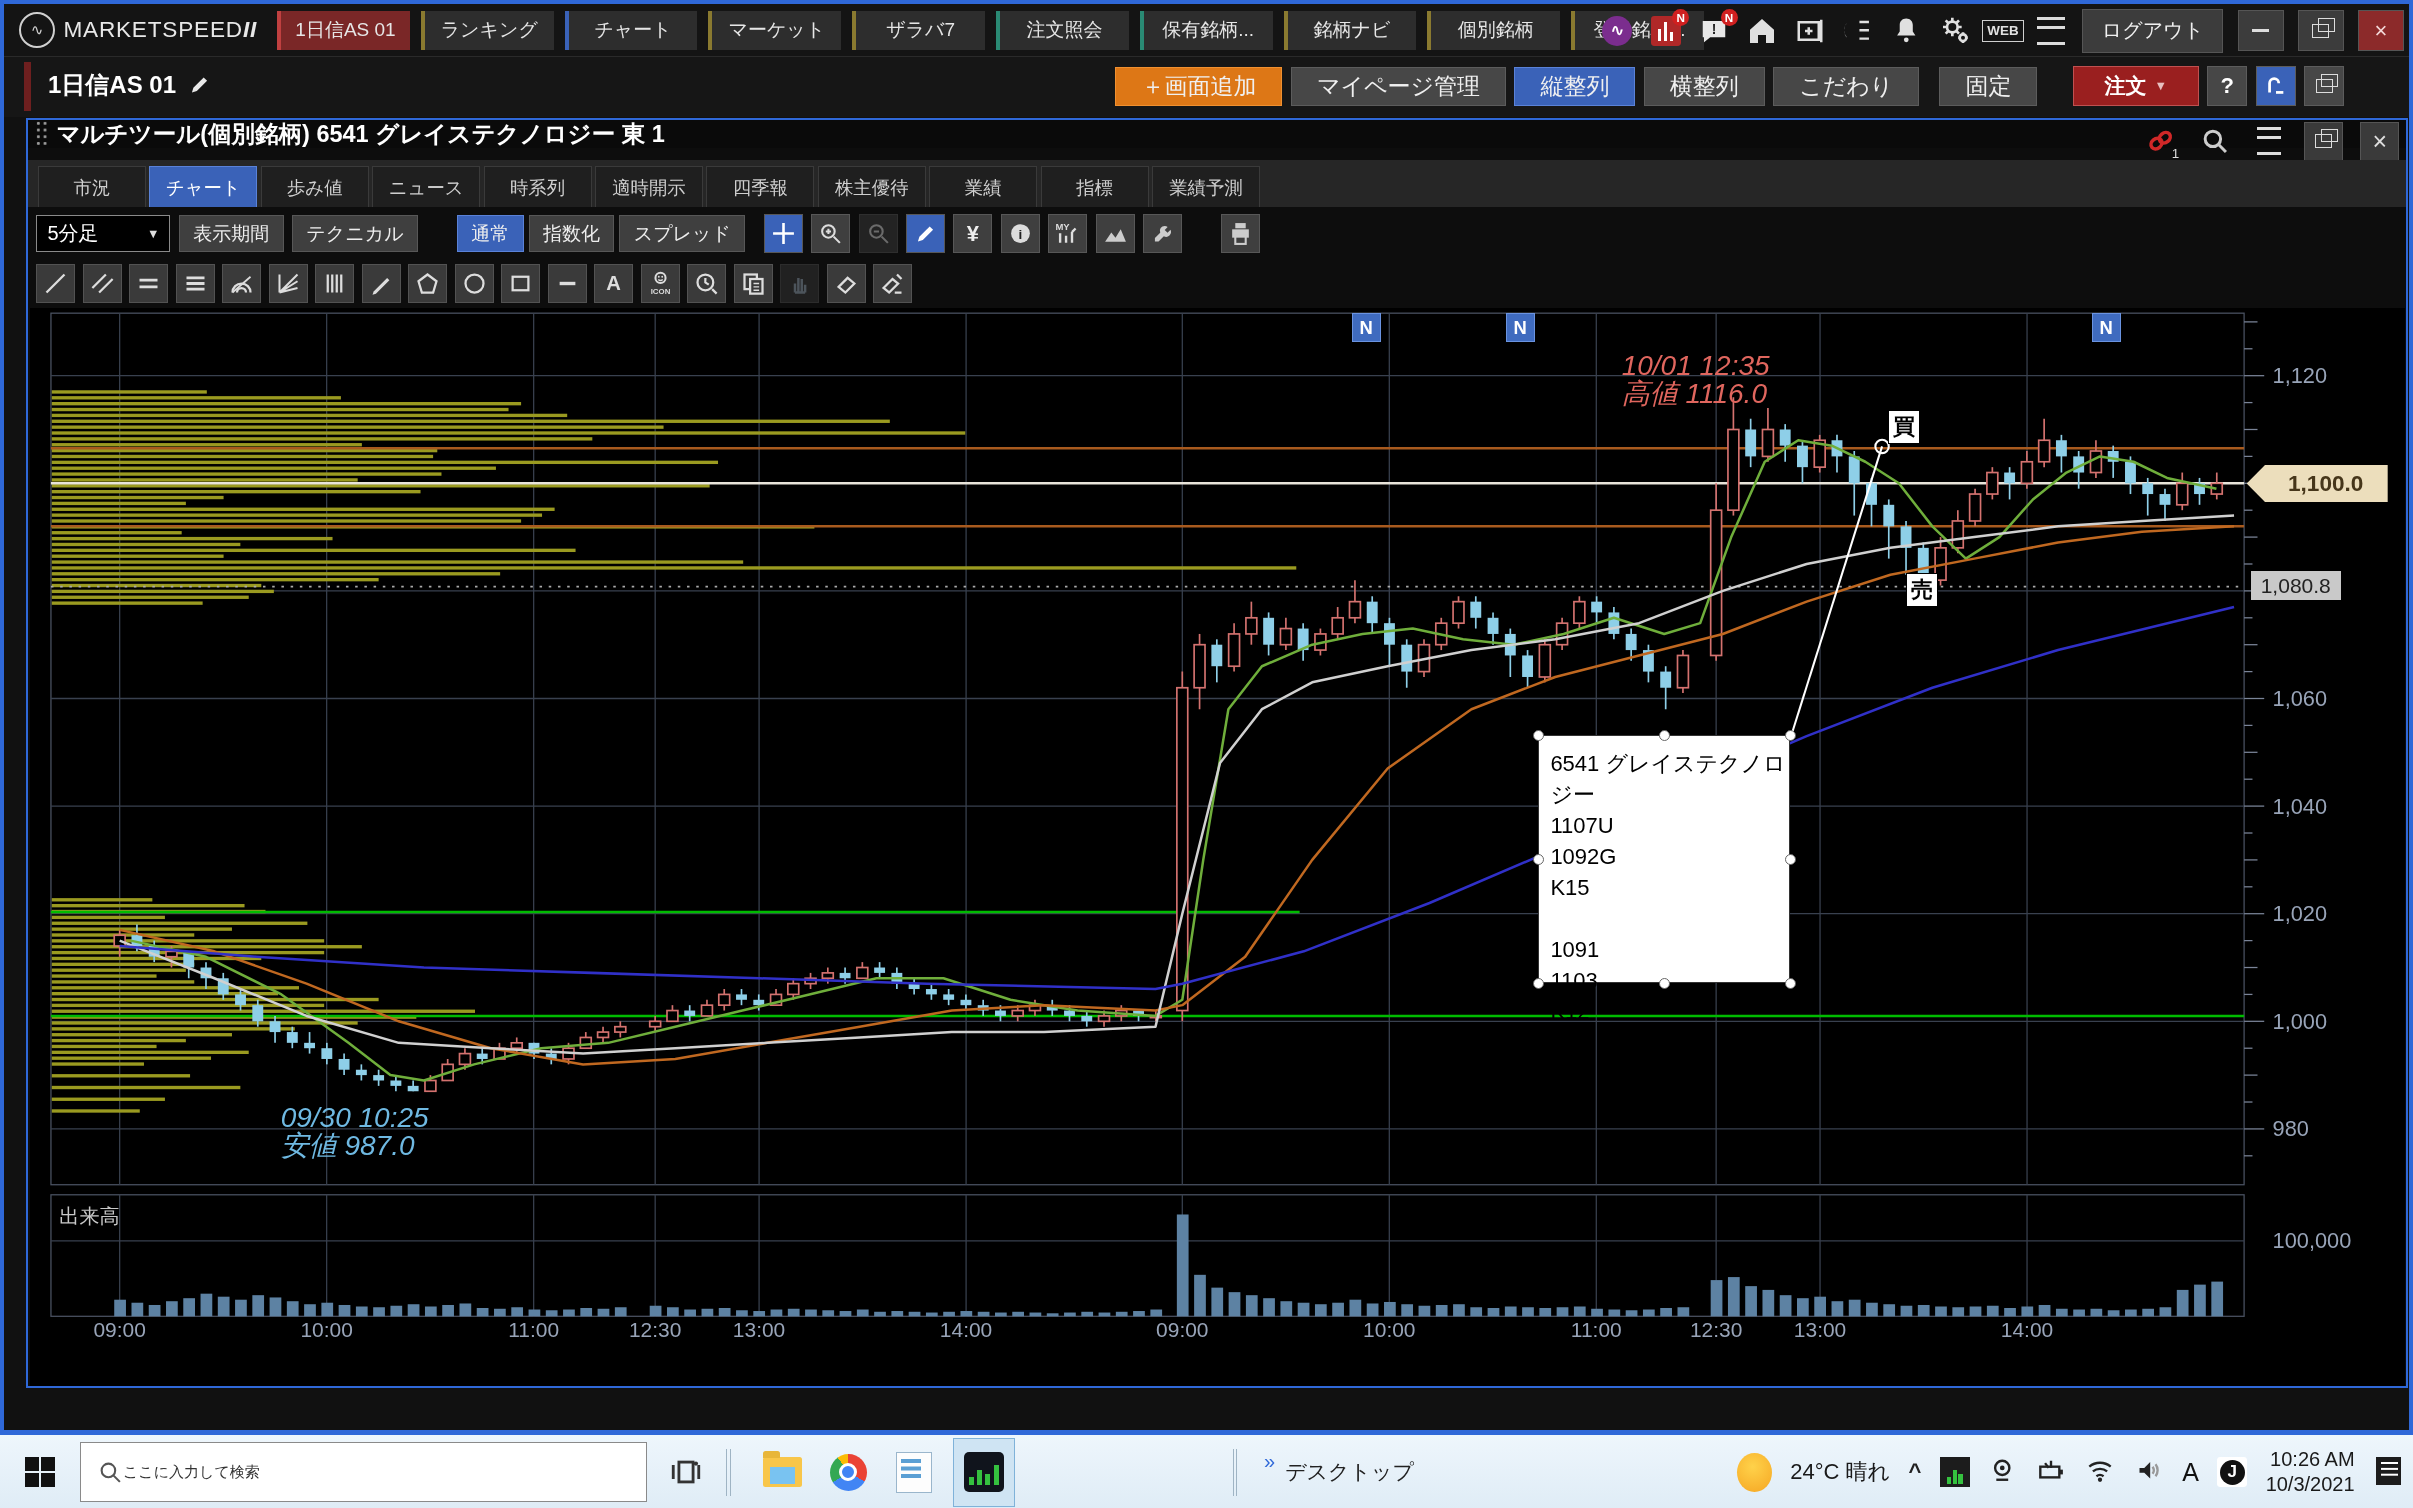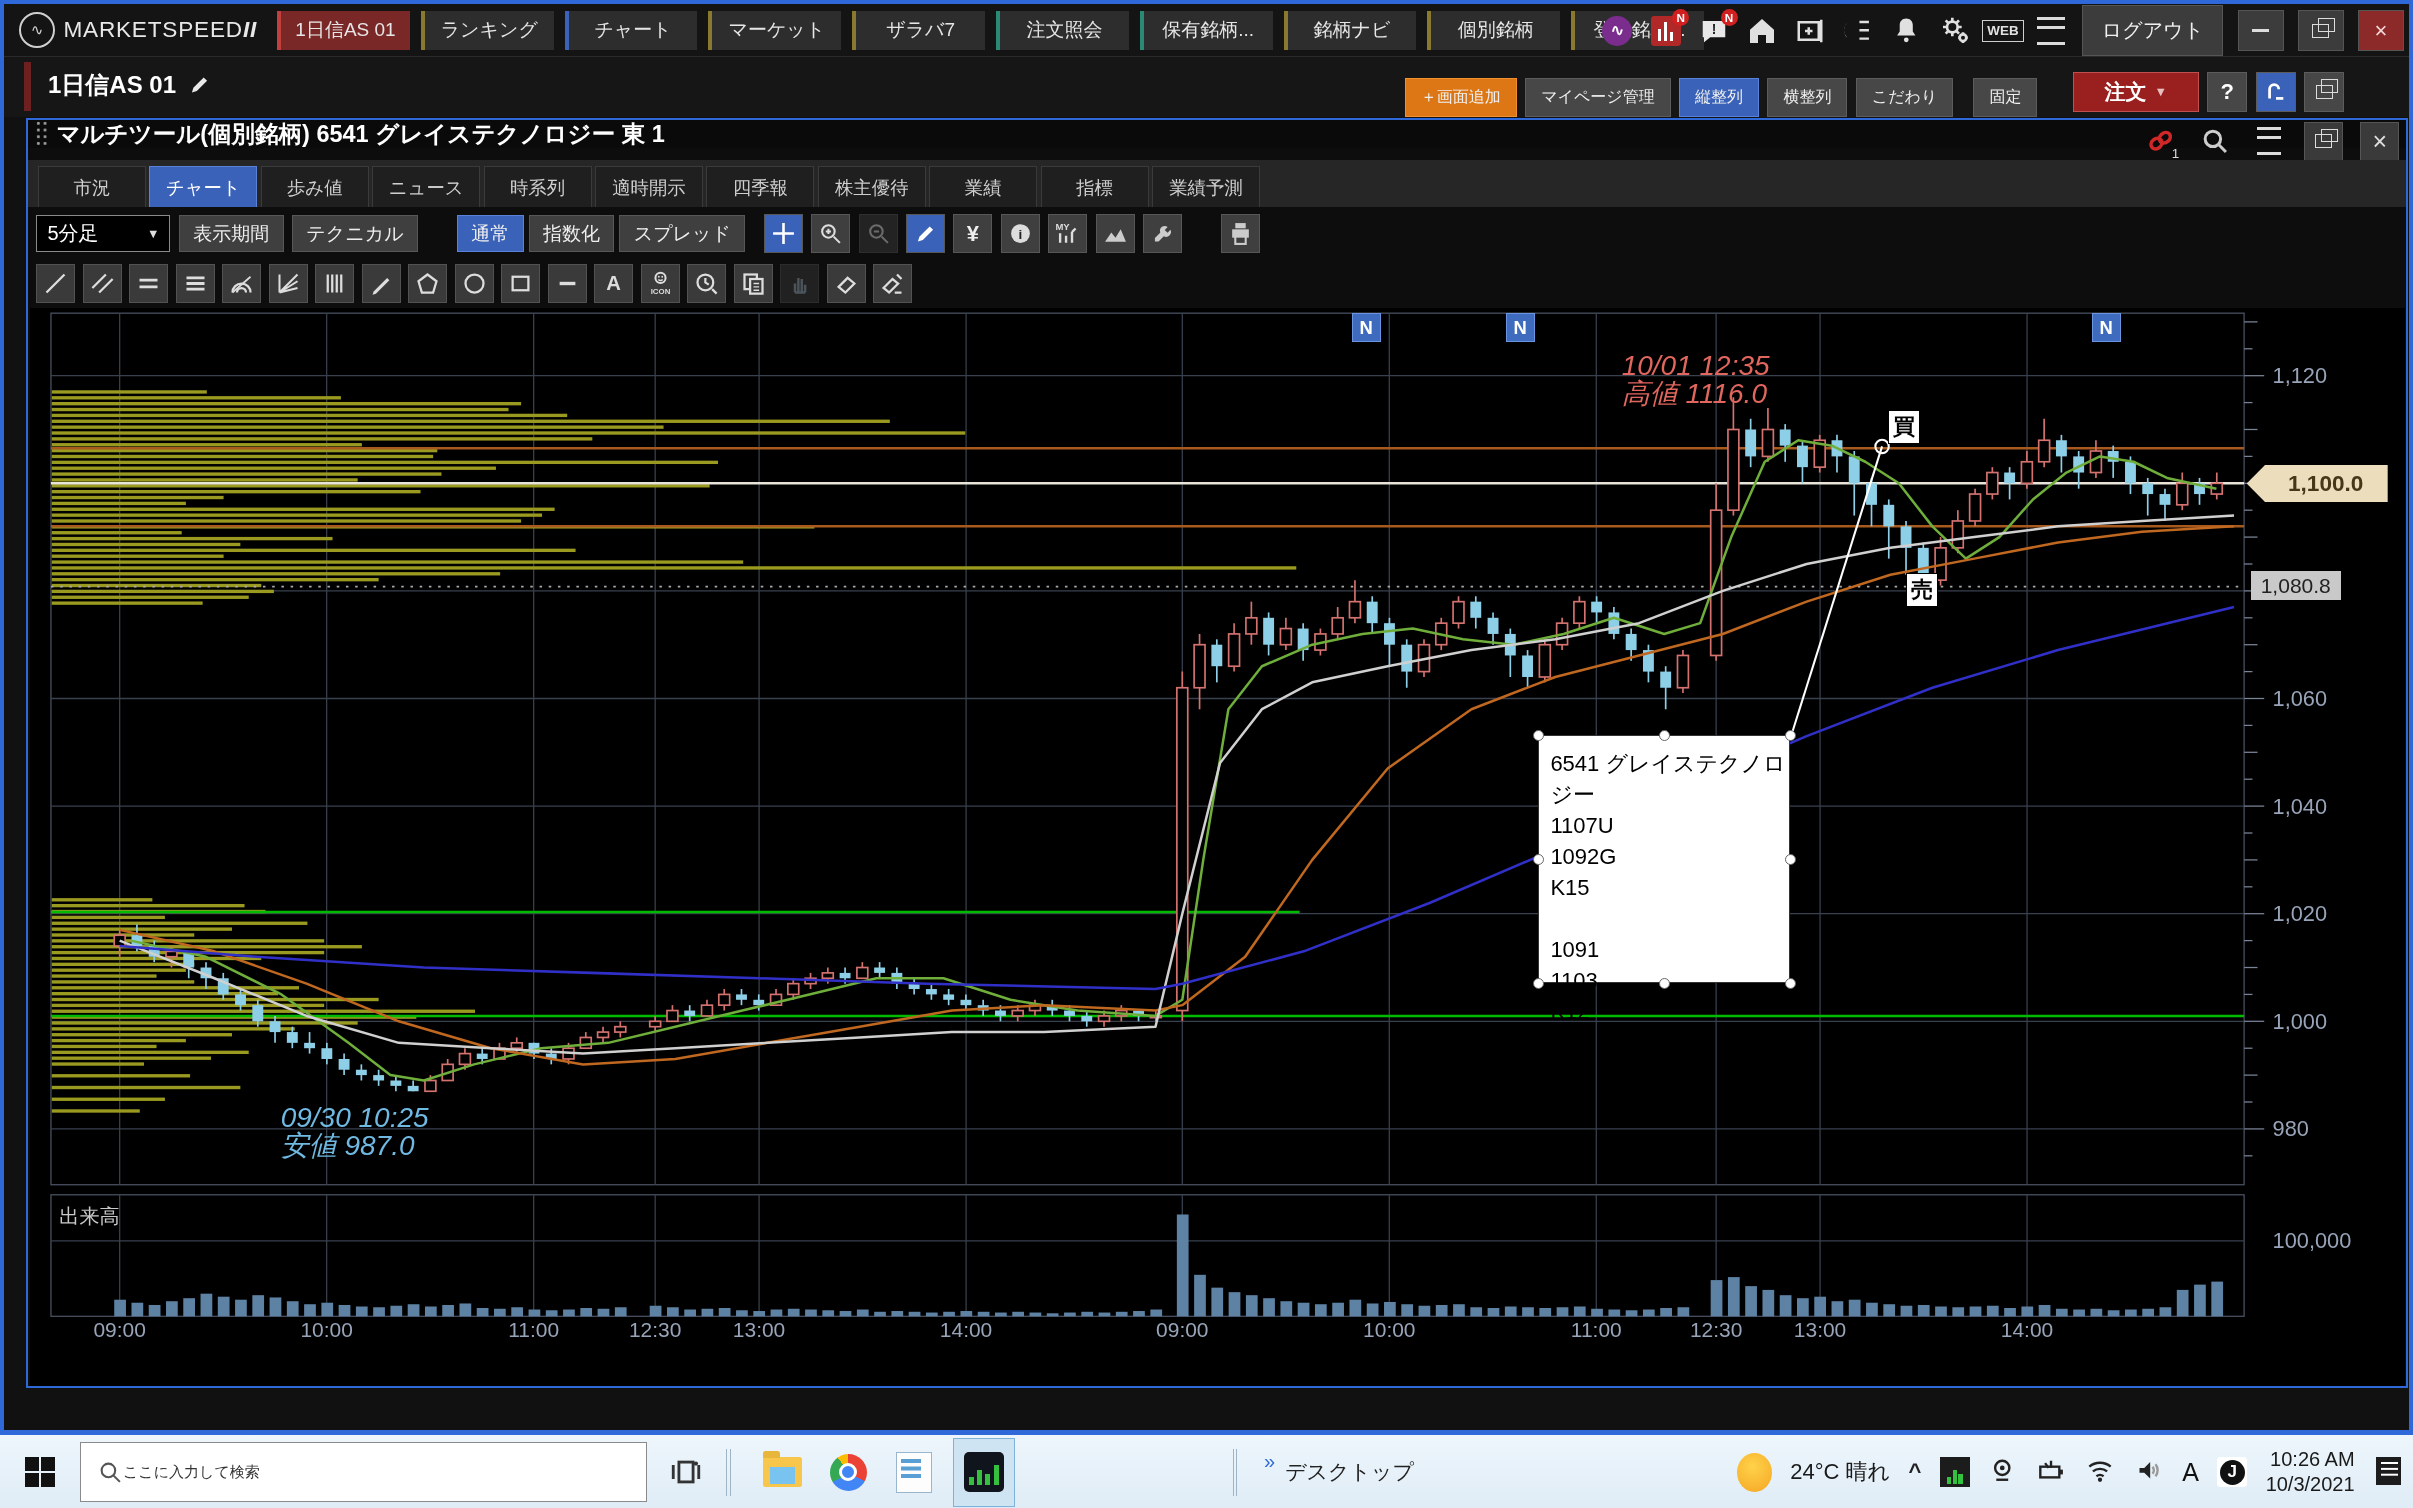--- a/index.html
+++ b/index.html
@@ -24,32 +24,32 @@
   .top-icons{position:absolute;right:5px;top:6.7px;height:40px;display:flex;align-items:center;gap:14.2px;}
   .tico{width:34px;height:34px;display:flex;align-items:center;justify-content:center;position:relative;color:#e0e0e0;}
   .badge-n{position:absolute;top:-5px;right:-6.7px;background:#d02020;color:#fff;font-size:11.7px;font-weight:bold;
            border-radius:50%;width:17px;height:17px;display:flex;align-items:center;justify-content:center;}
   .pulse-circle{width:30px;height:30px;border-radius:50%;background:#7b2d8e;color:#fff;display:flex;align-items:center;justify-content:center;font-size:17px;font-weight:bold;}
   .candle-tile{width:30px;height:30px;background:#b02828;border-radius:3.4px;display:flex;align-items:flex-end;justify-content:center;gap:2.5px;padding-bottom:5px;box-sizing:border-box;}
   .candle-tile i{display:block;width:3.4px;background:#fff;}
   .webbox{border:1.7px solid #cfcfcf;color:#e0e0e0;font-size:13.4px;font-weight:bold;padding:2.5px 4.2px;}
   .hamb{width:28.5px;height:22px;border-top:3.4px solid #dcdcdc;border-bottom:3.4px solid #dcdcdc;position:relative;}
   .hamb::after{content:"";position:absolute;left:0;top:5.9px;width:100%;height:3.4px;background:#dcdcdc;}
-  .logout-btn{height:51px;background:#3c3c3c;color:#f0f0f0;font-size:20px;padding:0 18.4px;border:0.8px solid #555;display:flex;align-items:center;cursor:pointer;}
+  .logout-btn{height:44px;background:#3c3c3c;color:#f0f0f0;font-size:20px;padding:0 18.4px;border:0.8px solid #555;display:flex;align-items:center;cursor:pointer;}
   .winctl{width:44px;height:39px;background:#3c3c3c;border:0.8px solid #555;color:#ddd;display:flex;align-items:center;justify-content:center;font-size:22px;cursor:pointer;}
   .winctl.close{background:#8c2a2a;color:#f4dada;}
   .minbar{width:17px;height:3.4px;background:#ddd;}
   .restore-sq{width:15px;height:11.7px;border:1.7px solid #ddd;position:relative;}
   .restore-sq::before{content:"";position:absolute;left:4.2px;top:-6.7px;width:15px;height:11.7px;border:1.7px solid #ddd;}
   
   .subbar{position:absolute;left:0;top:52px;width:2405px;height:60px;background:#161616;border-top:1.7px solid #2a2a2a;}
   .subbar-accent{position:absolute;left:20px;top:5px;width:6.7px;height:49px;background:#6e1f1f;}
   .page-title{position:absolute;left:44px;top:11.7px;color:#fff;font-size:24px;font-weight:bold;display:flex;align-items:center;gap:11.7px;}
   .subbar-right{position:absolute;right:65px;top:9.2px;display:flex;align-items:center;gap:8.4px;}
-  .sb-btn{height:39px;background:#474747;border:0.8px solid #5c5c5c;color:#f0f0f0;font-size:16px;padding:0 15px;display:flex;align-items:center;justify-content:center;cursor:pointer;margin-top:12px;}
+  .sb-btn{height:39px;background:#474747;border:0.8px solid #5c5c5c;color:#f0f0f0;font-size:23px;padding:0 25px;display:flex;align-items:center;justify-content:center;cursor:pointer;}
   .sb-btn.orange{background:#dd7716;border-color:#f09030;}
   .sb-btn.blue{background:#3a62b8;border-color:#5a82d8;}
   .sb-btn.spacer{margin-left:11.7px;}
   .order-btn{height:40px;width:126px;background:#9a1f1f;border:0.8px solid #c05050;color:#fff;font-size:21px;font-weight:bold;
              display:flex;align-items:center;justify-content:center;gap:8px;margin-left:27px;cursor:pointer;}
   .order-btn .car{font-size:12.6px;color:#e8c0c0;}
   .sq-btn{width:40px;height:40px;background:#474747;border:0.8px solid #5c5c5c;color:#fff;font-size:22px;font-weight:bold;
           display:flex;align-items:center;justify-content:center;cursor:pointer;}
   .sq-btn.blue{background:#3a62b8;}
   

